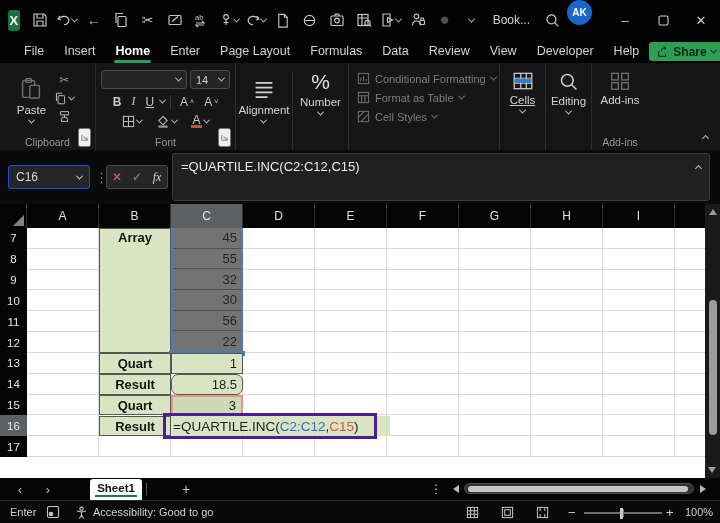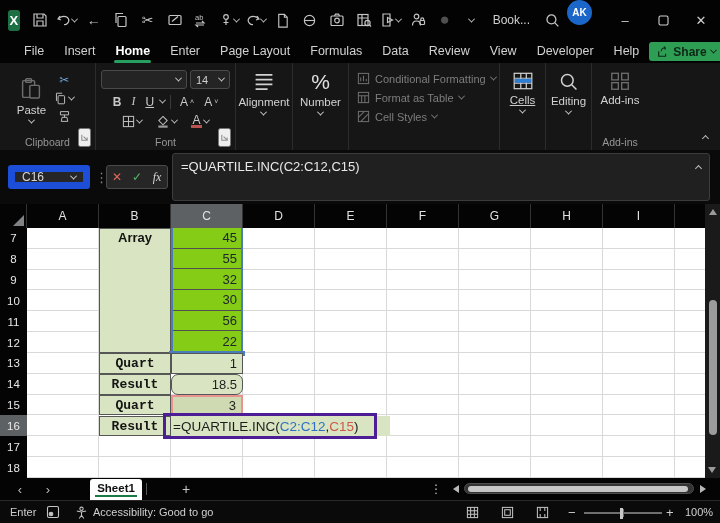--- a/index.html
+++ b/index.html
@@ -53,21 +53,21 @@
   .sbtn { background:none; border:none; color:#c9c9c9; font-size:12px; display:flex;
           align-items:center; justify-content:center; gap:2px; padding:1px 4px; }
   .styles-item { display:flex; align-items:center; gap:5px; font-size:11px; color:#7d7d7d;
                  background:none; border:none; padding:1px 2px; }
   .styles-item svg { stroke:#6e6e6e; fill:none; stroke-width:1.1; }
   .collapse-ribbon { position:absolute; right:12px; bottom:6px; color:#b5b5b5; background:none; border:none; }
 
   
   .fbar { position:absolute; left:0; top:150px; width:720px; height:54px; background:#0a0a0a; }
   .namebox { position:absolute; left:8px; top:15px; width:82px; height:24px; background:#262626;
-             border:7px solid #1d4ed8; border-radius:3px; display:flex; align-items:center;
+             border:1px solid #1d4ed8; border-radius:3px; display:flex; align-items:center;
              justify-content:space-between; padding:0 7px; color:#d6d6d6; font-size:12px; }
   .fdots { position:absolute; left:95px; top:15px; height:24px; display:flex; align-items:center;
            color:#8a8a8a; font-size:13px; }
   .fbtns { position:absolute; left:106px; top:15px; width:62px; height:24px; background:#262626;
            border:1px solid #4a4a4a; border-radius:3px; display:flex; align-items:center; }
   .fbtns button { flex:1; background:none; border:none; font-size:12px; height:100%; }
   .fcancel { color:#e0695c; }
   .fenter { color:#58b368; }
   .ffx { color:#d6d6d6; font-style:italic; font-family:"Liberation Serif", serif; font-size:13px; }
   .finput { position:absolute; left:172px; top:3px; width:538px; height:48px; background:#202020;
@@ -88,23 +88,23 @@
   .gridrows { position:absolute; left:0; top:24px; width:705px; }
   .grow { display:flex; height:20.8333px; }
   .rh { width:27px; background:#040404; color:#e8e8e8; font-size:11.5px; display:flex;
         align-items:center; justify-content:center; flex:0 0 auto; }
   .rh.sel { background:#5e6163; }
   .gc { width:72px; border-right:1px solid #d9d9d9; border-bottom:1px solid #d9d9d9;
         background:#fff; flex:0 0 auto; }
   .gc.pj { width:30px; border-right:none; }
   .ovl { position:absolute; font-size:13px; color:#1f1f1f; }
   .greencell { background:#d9e5c2; border:1px solid #565656; }
-  .lblcell { font-weight:bold; text-align:center; line-height:19px; color:#141414;font-family:Liberation Mono, monospace; }
+  .lblcell { font-weight:bold; text-align:center; line-height:19px; color:#141414; }
   .valcell { text-align:right; padding-right:5px; line-height:19px; }
-  .crange { left:171px; top:24px; width:72px; height:125px; background:#84cc16;
+  .crange { left:171px; top:24px; width:72px; height:125px; background:#737373;
             border-left:2px solid #4a7ebb; border-right:2px solid #4a7ebb; border-bottom:2px solid #4a7ebb;
             display:flex; flex-direction:column; }
   .crange div { flex:1; border-bottom:1px solid #505050; display:flex; align-items:center;
                 justify-content:flex-end; padding-right:4px; color:#20262c; }
   .crange div:last-child { border-bottom:none; }
   .handle { position:absolute; width:5px; height:5px; background:#4a7ebb; }
   .editbox { left:163px; top:209px; width:214px; height:26px; border:3px solid #4c1d95;
              display:flex; align-items:center; padding-left:7px; font-size:13.5px; white-space:nowrap; }
   .vscroll { position:absolute; left:705px; top:0; width:15px; height:274px; background:#1a1a1a; }
   .tri-up { width:0; height:0; border-left:4px solid transparent; border-right:4px solid transparent;
@@ -364,21 +364,21 @@
         </button>
       </div>
       <div class="glabel">Font</div>
       <button class="launcher">
         <svg width="9" height="9" viewBox="0 0 10 10">
             <path d="M2 2v6h6M4 4l4 4M8 5v3h-3"></path>
           </svg>
       </button>
     </div>
 
-    <div class="rgroup" style="width:57px;">
+    <div class="rgroup" style="width:57px;margin-top:8px;">
       <button class="bigbtn">
         <svg width="24" height="22" viewBox="0 0 20 18" style="stroke:#d2d2d2;stroke-width:1.4;">
             <path d="M3 3h14M3 7h14M3 11h14M3 15h10"></path>
           </svg>
         <span>Alignment</span>
         <i class="cv"></i>
       </button>
     </div>
 
     <div class="rgroup" style="width:56px;">
@@ -625,33 +625,20 @@
           <div class="gc"></div>
           <div class="gc"></div>
           <div class="gc"></div>
           <div class="gc"></div>
           <div class="gc"></div>
           <div class="gc"></div>
           <div class="gc"></div>
           <div class="gc"></div>
           <div class="gc pj"></div>
         </div>
-        <div class="grow">
-          <div class="rh">18</div>
-          <div class="gc"></div>
-          <div class="gc"></div>
-          <div class="gc"></div>
-          <div class="gc"></div>
-          <div class="gc"></div>
-          <div class="gc"></div>
-          <div class="gc"></div>
-          <div class="gc"></div>
-          <div class="gc"></div>
-          <div class="gc pj"></div>
-        </div>
       </div>
 
     <div class="ovl greencell" style="left:99px; top:24px; width:72px; height:125px; font-weight:bold; text-align:center; padding-top:1px; color:#141414;">Array</div>
 
     <div class="ovl crange">
       <div>45</div>
       <div>55</div>
       <div>32</div>
       <div>30</div>
       <div>56</div>

